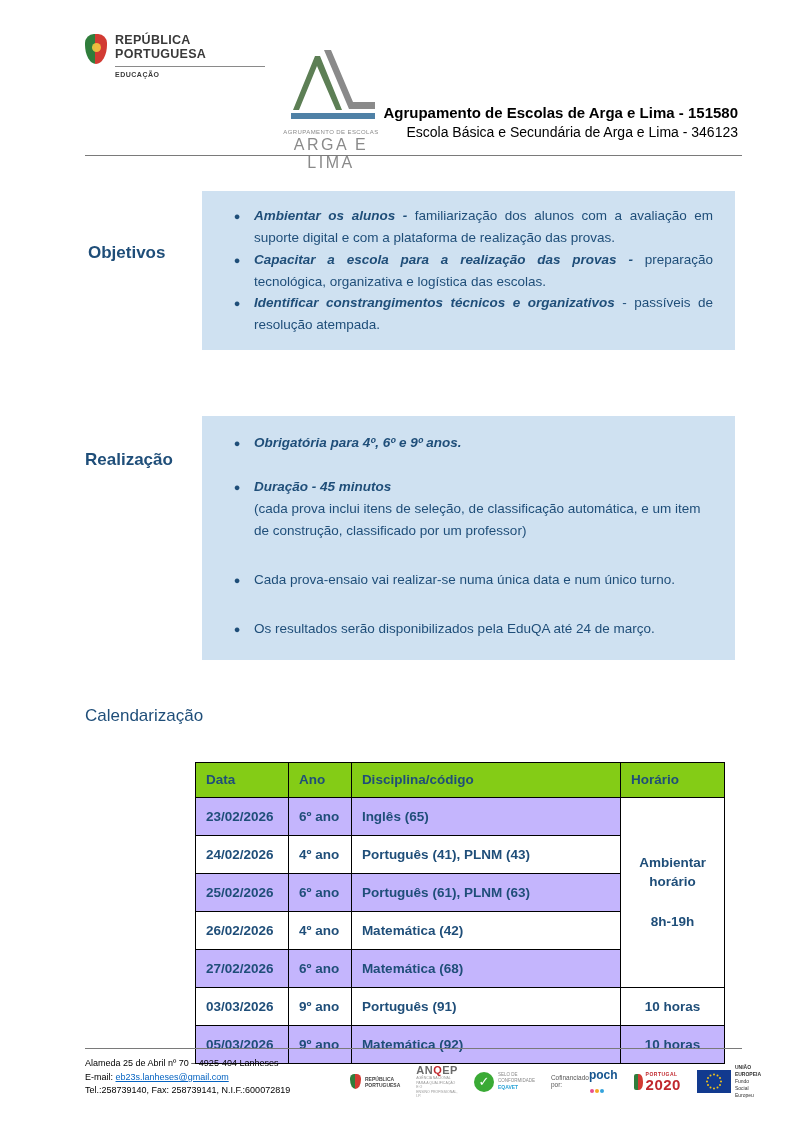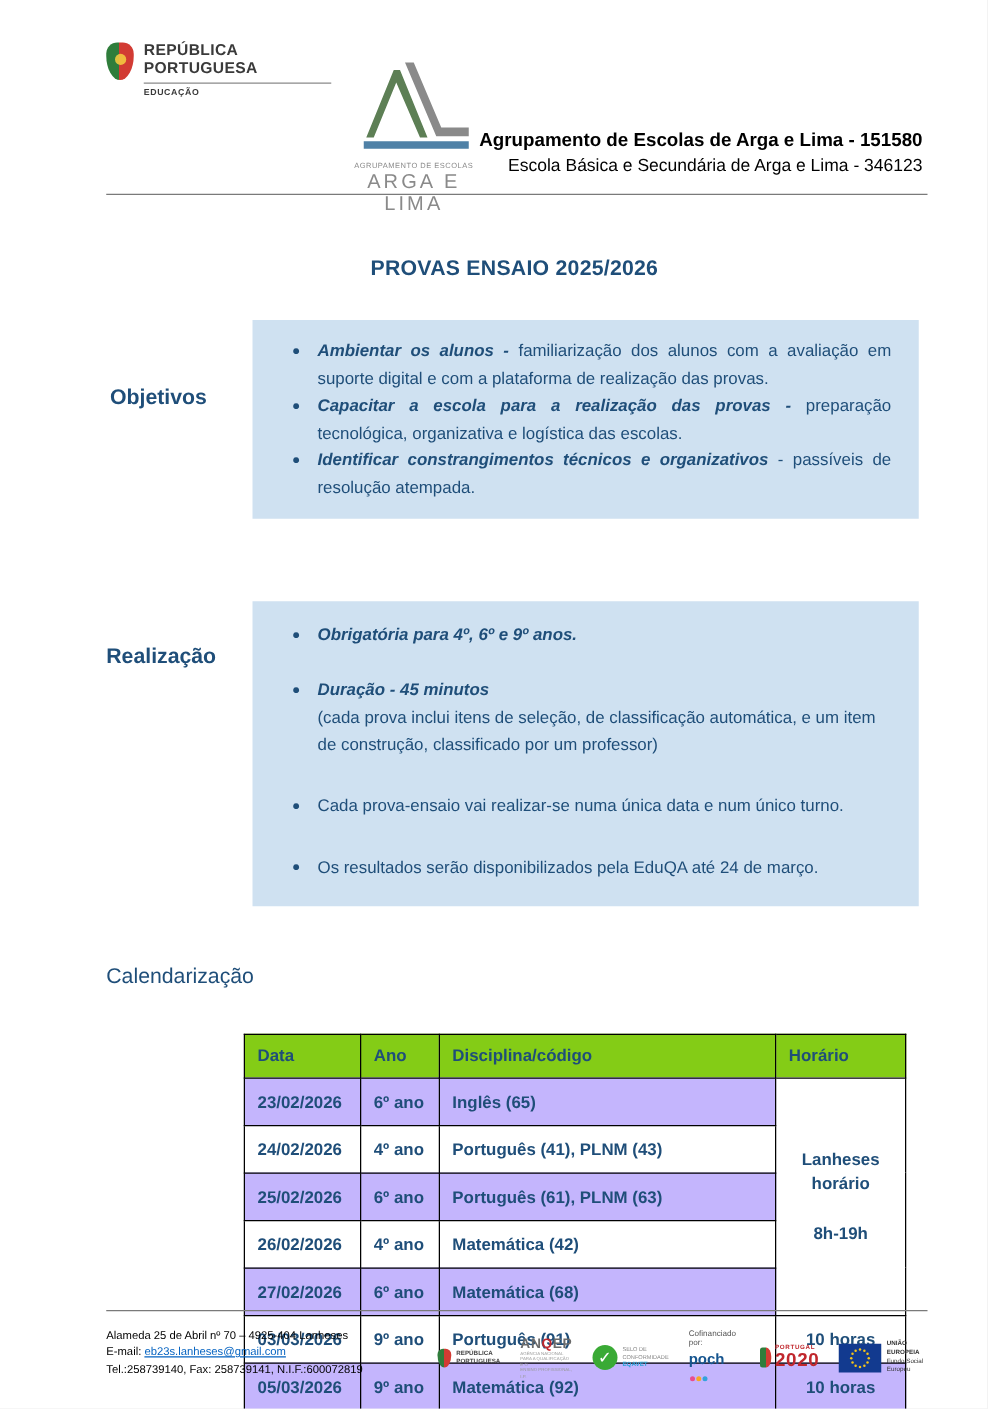--- a/index.html
+++ b/index.html
@@ -82,21 +82,21 @@
   .mini-shield { width:11px; height:15px; border-radius:40% 40% 50% 50% / 30% 30% 65% 65%;
     background:linear-gradient(90deg,#2f7d3b 0 45%, #d23b33 45% 100%); }
   .mini-gov-text { font-size:5px; font-weight:bold; color:#444; line-height:1.2; }
   .anqep-text { font-size:11px; font-weight:bold; color:#6a6a6a; letter-spacing:.5px; }
   .anqep-text .q { color:#c0272d; }
   .anqep-sub { font-size:3.5px; color:#999; line-height:1.3; }
   .eqavet-circle { width:20px; height:20px; border-radius:50%; background:#3aaa35; color:#fff;
     font-size:13px; line-height:20px; text-align:center; }
   .eqavet-text { font-size:4.5px; color:#8a8a8a; line-height:1.3; }
   .eqavet-text .eq { color:#2ba4d8; font-weight:bold; font-size:5px; }
-  .poch-group { display:flex; flex-direction:column; align-items:center; }
+  .poch-group { display:flex; flex-direction:row; align-items:center; }
   .cofin { font-size:6.5px; color:#555; margin-bottom:2px; }
   .poch-mark { font-size:12px; font-weight:bold; color:#16558f; position:relative; }
   .poch-dots { display:inline-block; }
   .poch-dots i { display:inline-block; width:4px; height:4px; border-radius:50%; margin-left:1px; }
   .p2020 { display:flex; align-items:center; gap:3px; }
   .p2020-glyph { width:9px; height:16px; background:linear-gradient(90deg,#2f7d3b 0 50%, #d23b33 50% 100%);
     border-radius:2px 45% 45% 2px; }
   .p2020-text { line-height:1; }
   .p2020-top { font-size:5px; font-weight:bold; color:#c0272d; letter-spacing:.5px; }
   .p2020-num { font-size:15px; font-weight:bold; color:#c0272d; letter-spacing:.5px; }
@@ -137,21 +137,20 @@
 
     <div class="org-lines">
       <div class="org-line1">Agrupamento de Escolas de Arga e Lima - 151580</div>
       <div class="org-line2">Escola Básica e Secundária de Arga e Lima - 346123</div>
     </div>
     <div class="header-rule"></div>
   </div>
 
   <div class="content">
 
-    <div class="doc-title">PROVAS ENSAIO 2025/2026</div>
 
     <div class="section-row obj-row">
       <div class="section-label">Objetivos</div>
       <div class="blue-box">
         <div class="bullet-item">
           <span class="bullet-dot">●</span>
           <span class="bullet-text"><span class="b">Ambientar os alunos - </span><span>familiarização dos alunos com a avaliação em suporte digital e com a plataforma de realização das provas.</span></span>
         </div>
         <div class="bullet-item">
           <span class="bullet-dot">●</span>
@@ -197,21 +196,21 @@
           <th>Disciplina/código</th>
           <th class="h-sched">Horário</th>
         </tr>
       </thead>
       <tbody>
         <tr class="gray">
           <td class="c-date">23/02/2026</td>
           <td class="c-year">6º ano</td>
           <td class="c-subj">Inglês (65)</td>
           <td class="c-sched merged" rowspan="5">
-            <span class="merged-line">Lanheses</span>
+            <span class="merged-line">Ambientar</span>
             <span class="merged-line">horário</span>
             <span class="merged-gap"></span>
             <span class="merged-line">8h-19h</span>
           </td>
         </tr>
         <tr class="white">
           <td class="c-date">24/02/2026</td>
           <td class="c-year">4º ano</td>
           <td class="c-subj">Português (41), PLNM (43)</td>
         </tr>

